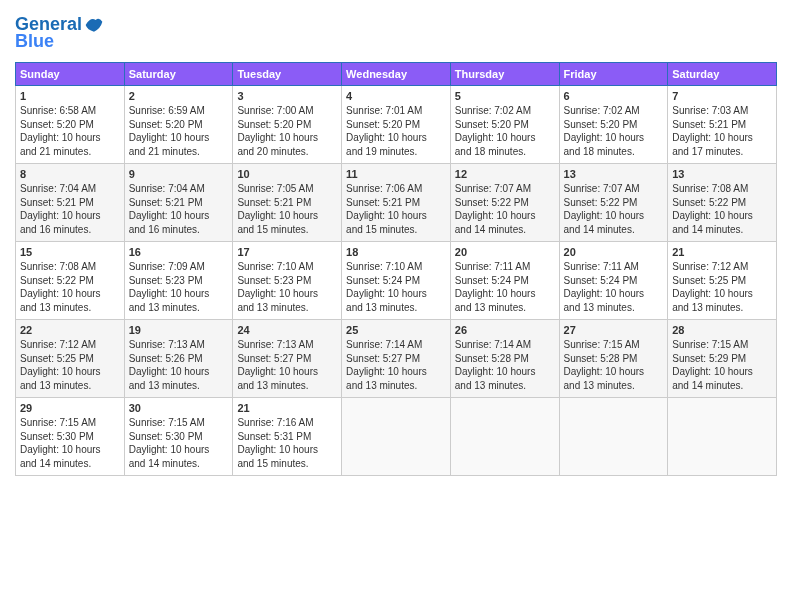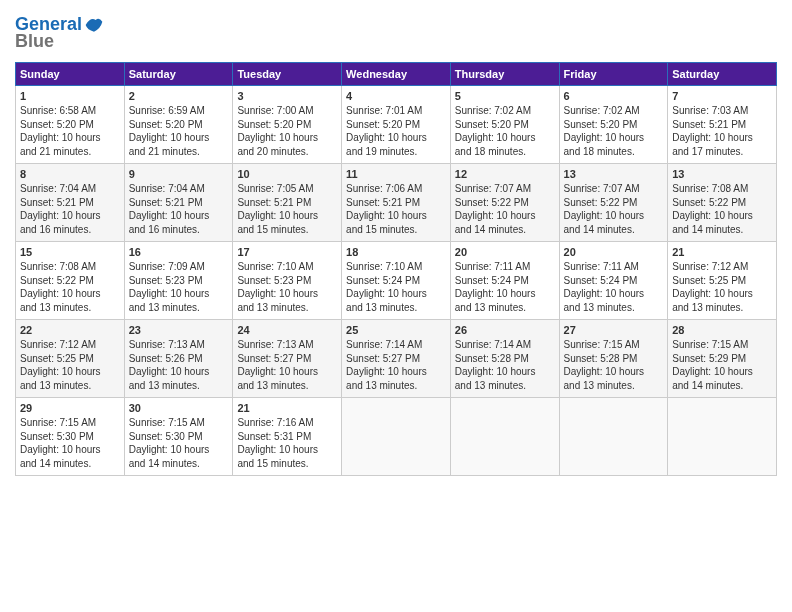--- a/index.html
+++ b/index.html
@@ -49,21 +49,21 @@
     .location {
       font-size: 14px;
       color: #555;
     }
     table {
       width: 100%;
       border-collapse: collapse;
       font-size: 9.5px;
     }
     thead tr th {
-      background-color: #4c1d95;
+      background-color: #8b5cf6;
       color: #fff;
       padding: 5px 4px;
       text-align: left;
       font-size: 11px;
       font-weight: bold;
       border: 1px solid #2a6ebb;
     }
     tbody tr td {
       border: 1px solid #ccc;
       padding: 4px 4px;
@@ -99,21 +99,21 @@
     <div class="logo">
       <div>
         <div style="display:flex;align-items:center;">
           <span class="logo-text">
             <span>General</span>
           </span>
           <svg class="logo-icon" viewBox="0 0 24 24">
             <path d="M2 12 Q8 2 14 6 Q18 2 22 8 Q20 16 12 20 Q4 18 2 12Z" fill="#1a6bb5"></path>
           </svg>
         </div>
-        <div style="font-size:18px;font-weight:bold;color:#737373;margin-top:-4px;">Blue</div>
+        <div style="font-size:18px;font-weight:bold;color:#3b82f6;margin-top:-4px;">Blue</div>
       </div>
     </div>
     <div class="title-block">
       <div class="month-title"></div>
       <div class="location"></div>
     </div>
   </div>
 
   <table>
     <thead>
@@ -217,21 +217,21 @@
             <span class="day-num">21</span>
             <div class="day-info">Sunrise: 7:12 AM<br>Sunset: 5:25 PM<br>Daylight: 10 hours<br>and 13 minutes.</div>
           </td>
         </tr>
         <tr>
           <td>
             <span class="day-num">22</span>
             <div class="day-info">Sunrise: 7:12 AM<br>Sunset: 5:25 PM<br>Daylight: 10 hours<br>and 13 minutes.</div>
           </td>
           <td>
-            <span class="day-num">23</span>
+            <span class="day-num">19</span>
             <div class="day-info">Sunrise: 7:13 AM<br>Sunset: 5:26 PM<br>Daylight: 10 hours<br>and 13 minutes.</div>
           </td>
           <td>
             <span class="day-num">24</span>
             <div class="day-info">Sunrise: 7:13 AM<br>Sunset: 5:27 PM<br>Daylight: 10 hours<br>and 13 minutes.</div>
           </td>
           <td>
             <span class="day-num">25</span>
             <div class="day-info">Sunrise: 7:14 AM<br>Sunset: 5:27 PM<br>Daylight: 10 hours<br>and 13 minutes.</div>
           </td>

